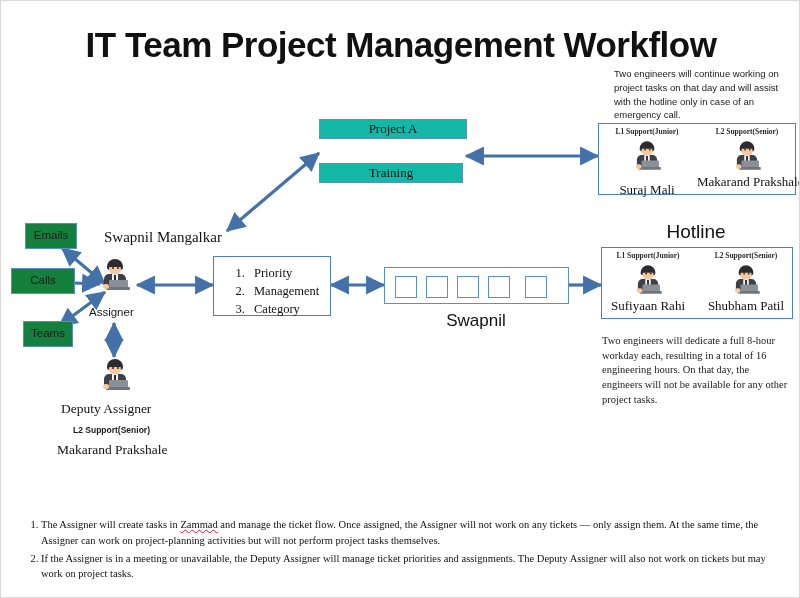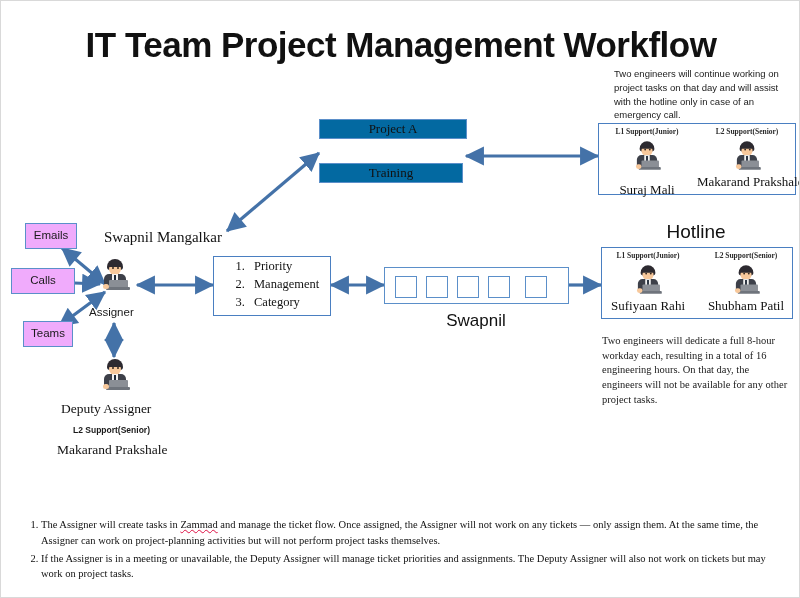--- a/index.html
+++ b/index.html
@@ -33,21 +33,21 @@
     letter-spacing: -0.5px;
     color: #111111;
     white-space: nowrap;
   }
 
   
   .box {
     position: absolute;
     box-sizing: border-box;
     border: 1px solid #5b8fc9;
-    background: #f0abfc;
+    background: #15803d;
   }
   .box-label {
     font-family: "Liberation Sans", sans-serif;
     font-size: 11.5px;
     color: #1a1a1a;
     text-align: center;
     line-height: 1;
   }
 
   
@@ -56,36 +56,36 @@
     align-items: center;
     justify-content: center;
     height: 26px;
   }
 
   
   .proj-row {
     position: absolute;
     box-sizing: border-box;
     border: 1px solid #5b8fc9;
-    background: #0369a1;
+    background: #14b8a6;
     display: flex;
     align-items: center;
     justify-content: center;
     font-family: "Liberation Serif", serif;
     font-size: 13px;
     color: #111;
   }
 
   
   .prio-box {
     position: absolute;
     box-sizing: border-box;
     border: 1px solid #4a7fc1;
     background: #ffffff;
-    padding: 0 0 0 14px;
+    padding: 7px 0 0 14px;
   }
   .prio-box ol {
     margin: 0;
     padding-left: 20px;
     font-family: "Liberation Serif", serif;
     font-size: 12.5px;
     color: #111;
     line-height: 1.45;
   }
   .prio-box li { padding-left: 6px; }

